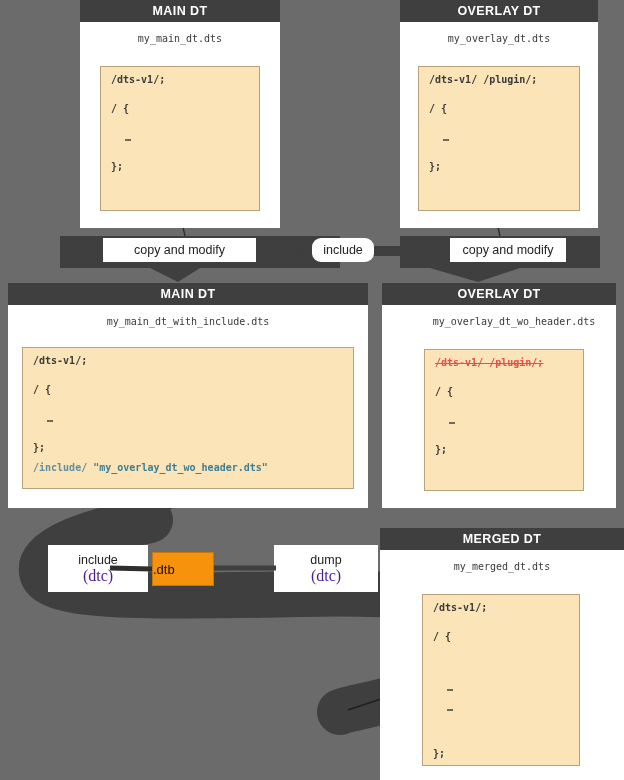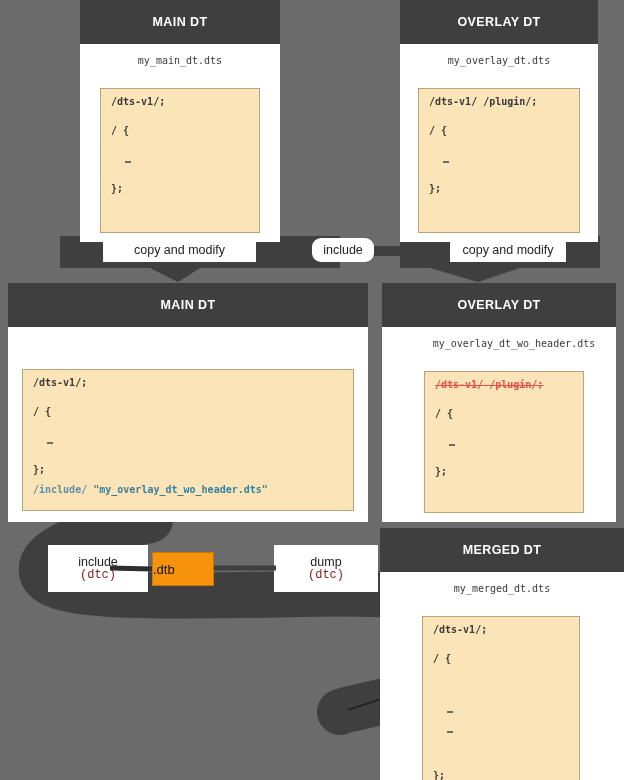--- a/index.html
+++ b/index.html
@@ -11,21 +11,21 @@
     overflow:hidden;
   }
   .stage{position:absolute;left:0;top:0;width:624px;height:780px;}
 
   
   .card{position:absolute;background:#ffffff;box-sizing:border-box;}
   .card-head{
     background:#3f3f3f;color:#ffffff;
     font-weight:bold;font-size:12.5px;letter-spacing:.4px;
     text-align:center;display:flex;align-items:center;justify-content:center;
-    height:44px;
+    height:22px;
   }
   .card-body{position:relative;background:#fff;}
   .filename{
     font-family:"DejaVu Sans Mono","Liberation Mono",monospace;
     font-size:10px;color:#3a3a3a;text-align:center;
     padding-top:11px;letter-spacing:0px;
   }
   .code{
     position:absolute;
     background:#fbe4b7;border:1px solid #b9a277;
@@ -43,21 +43,21 @@
   .incpath{color:#3d7f96;}
   .ell{letter-spacing:1px;}
 
   
   .labelbox{
     position:absolute;background:#ffffff;color:#222;
     font-size:12.5px;display:flex;align-items:center;justify-content:center;
     box-sizing:border-box;
   }
   .twoline{flex-direction:column;line-height:1.12;}
-  .mono{font-family:Liberation Mono, monospace;font-size:12px;color:#7f1d1d;}
+  .mono{font-family:Liberation Serif, serif;font-size:16px;color:#4c1d95;}
 
   .dtb{
     position:absolute;background:#f7920d;border:1px solid #c8780b;
     color:#111;font-size:13px;font-weight:normal;
     display:flex;align-items:center;justify-content:flex-start;
     box-sizing:border-box;
   }
   svg.overlay{position:absolute;left:0;top:0;width:624px;height:780px;pointer-events:none;}
 </style>
 </head>
@@ -127,20 +127,21 @@
     <span>include</span>
   </div>
 
   <div class="labelbox" style="left:450px;top:238px;width:116px;height:24px;">
     <span>copy and modify</span>
   </div>
 
   <div class="card" style="left:8px;top:283px;width:360px;height:225px;">
     <div class="card-head">MAIN DT</div>
     <div class="card-body" style="height:195px;">
+      <div class="filename">my_main_dt_with_include.dts</div>
       <div class="code" style="left:14px;top:42px;width:332px;height:142px;">
         <span class="ln">/dts-v1/;</span>
         <span class="ln">/ {</span>
         <span class="ln ell">  …</span>
         <span class="ln tight">};</span>
         <span class="ln tight"><span class="inc">/include/</span> <span class="incpath">"my_overlay_dt_wo_header.dts"</span></span>
       </div>
     </div>
   </div>
 

